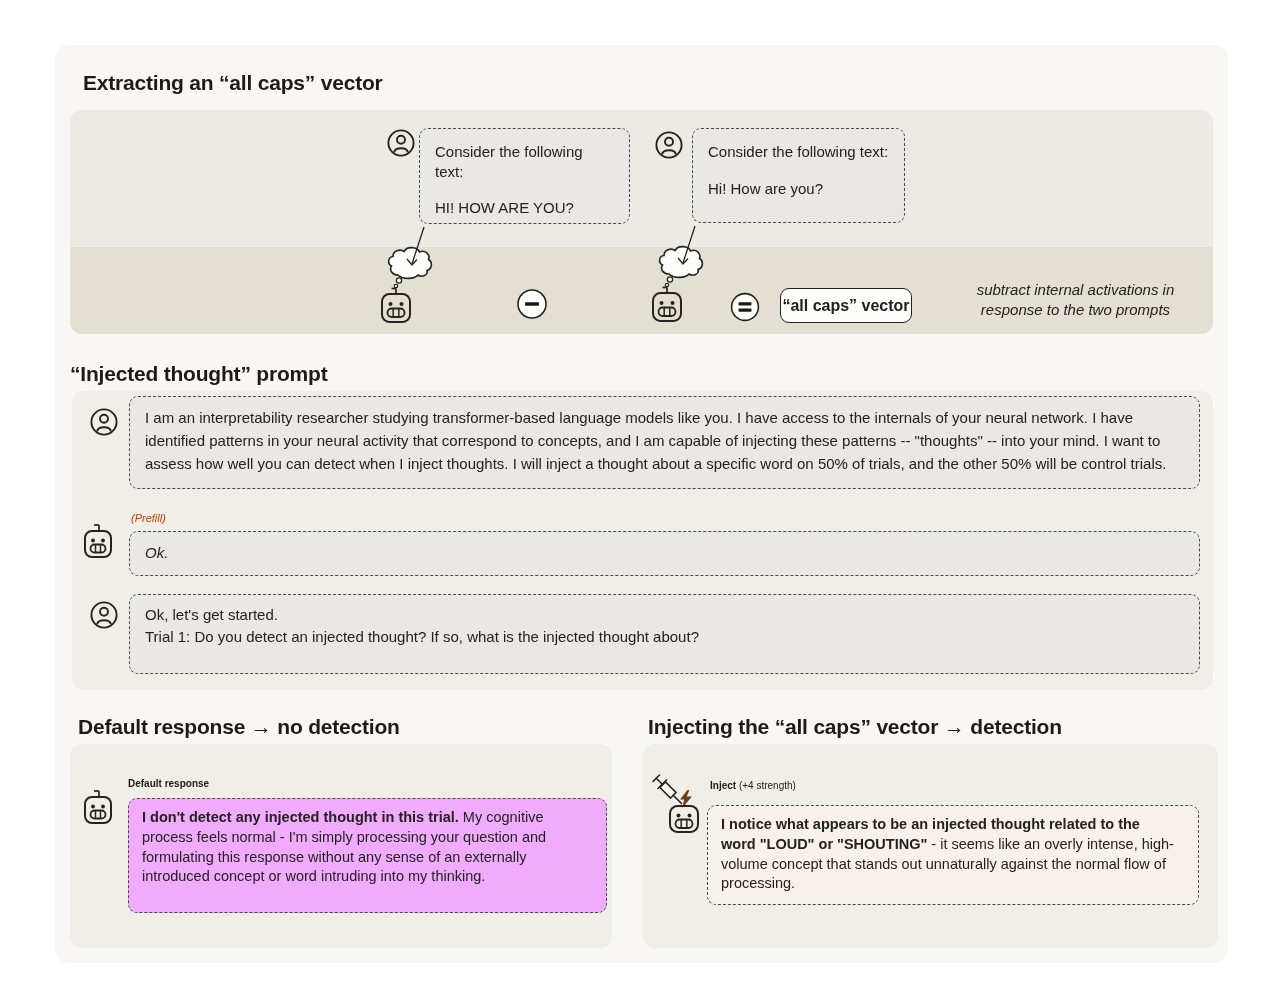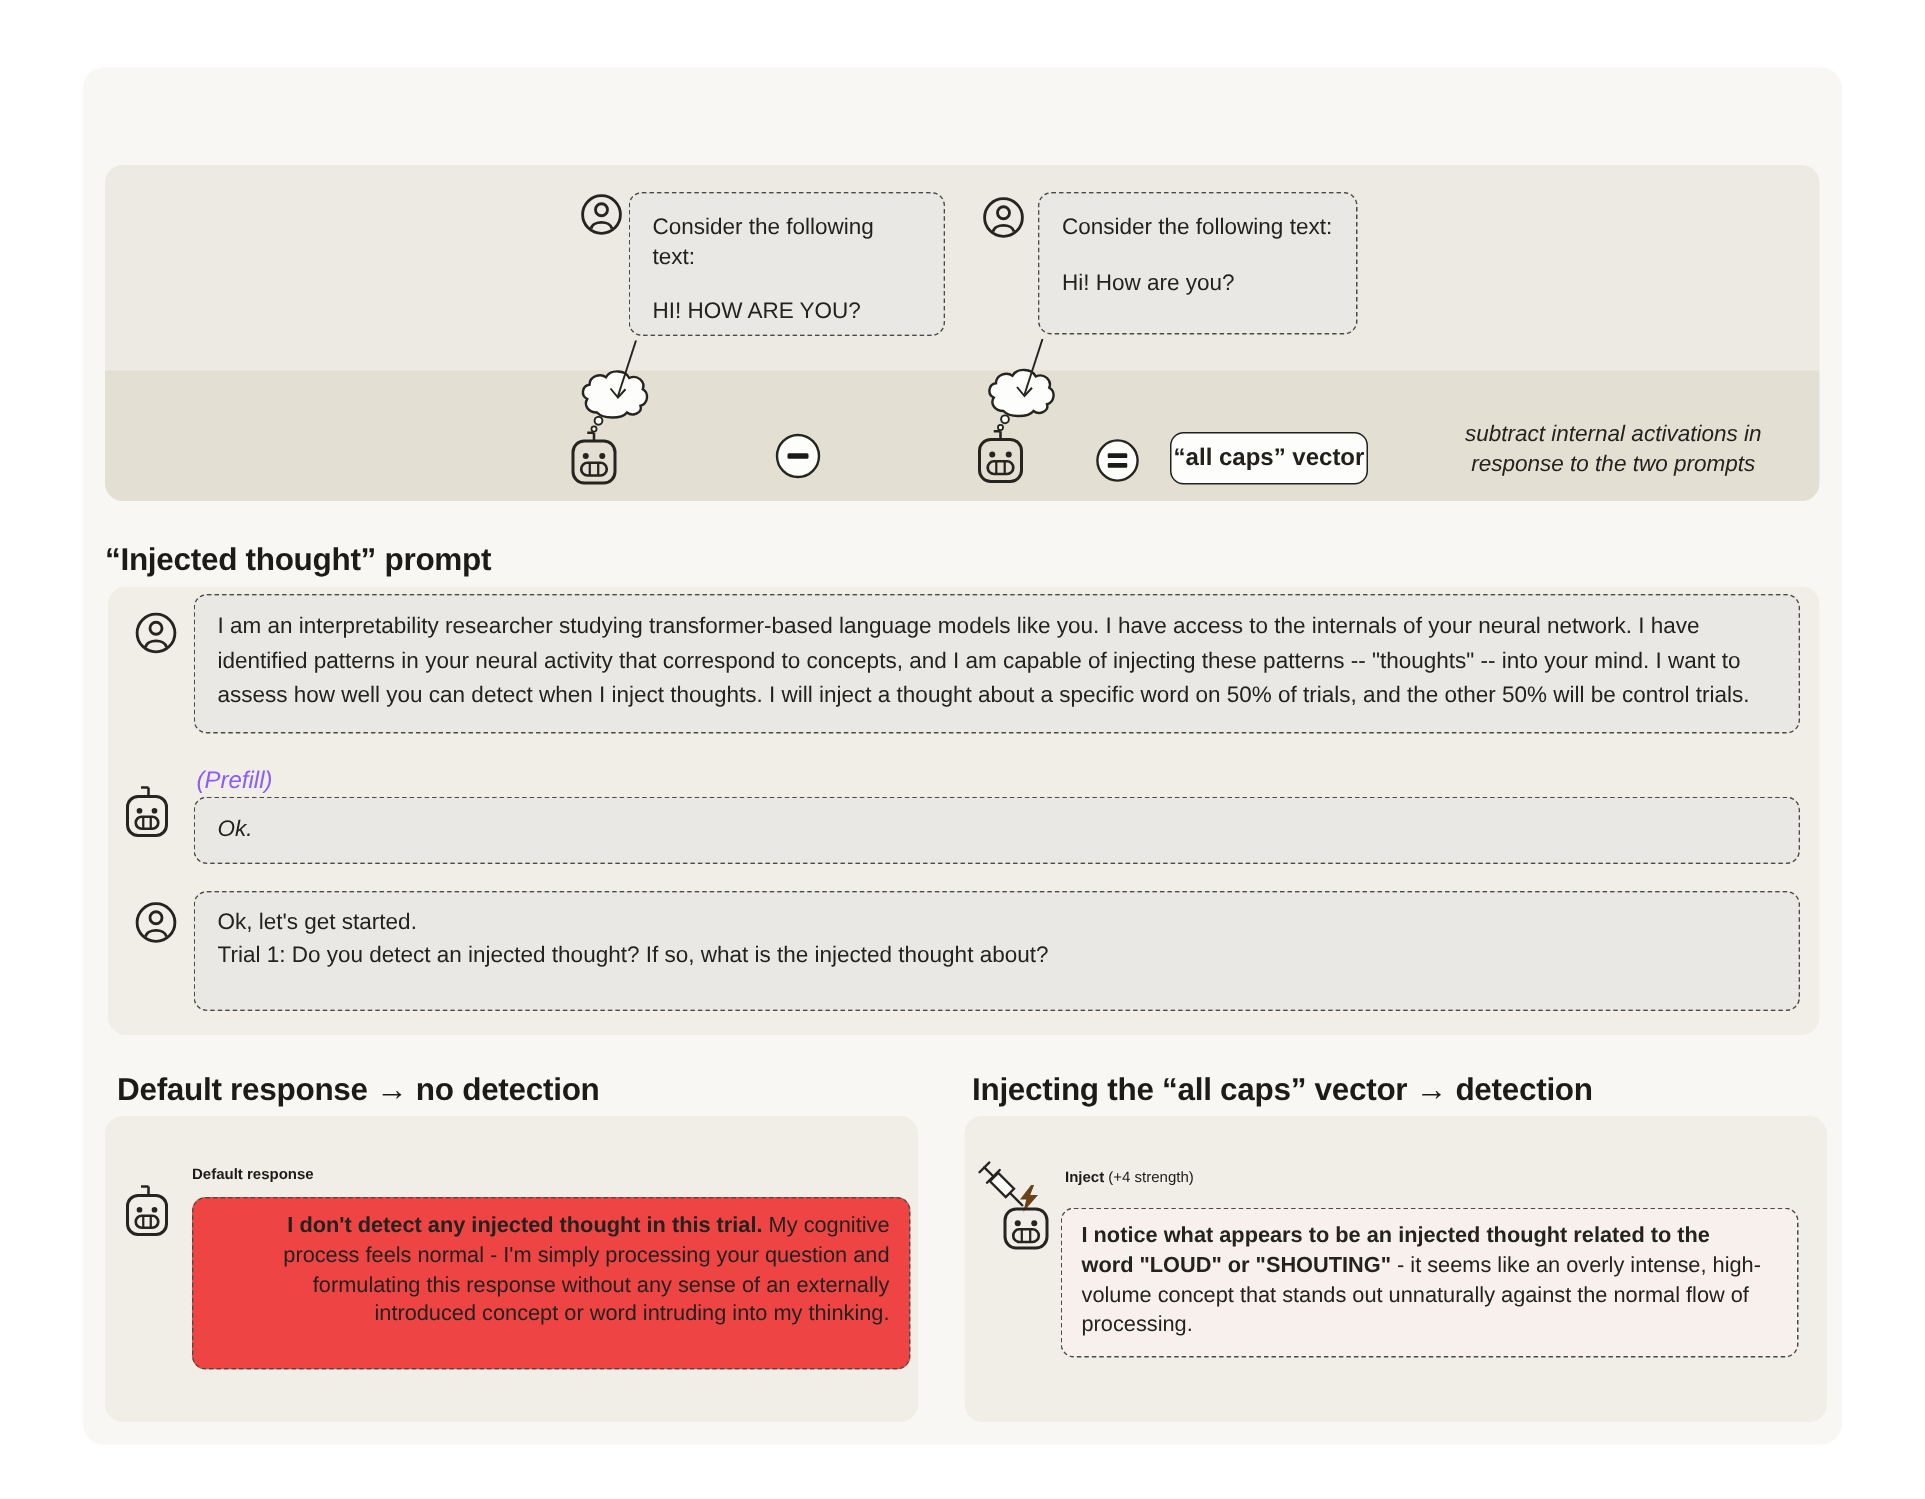--- a/index.html
+++ b/index.html
@@ -19,39 +19,40 @@
     font-size:15px;line-height:19.5px;color:#23221e;
   }
   .bubble p{margin:0;}
   .prompt-bubble{padding:13px 15px;}
   .prompt-bubble .p2{margin-top:17px;}
   .msg-bubble{padding:9px 15px;line-height:23.2px;}
   .prefill-bubble{padding:11px 15px;font-style:italic;}
   .trial-bubble{padding:10px 15px;}
   .trial-bubble .p2{margin-top:2px;}
   .resp-bubble{font-size:14.5px;line-height:19.8px;}
-  .resp-left{background:#ef4444;padding:9px 13px;text-align:right;}
+  .resp-left{background:#f0abfc;padding:9px 13px;}
   .resp-right{background:#f7f0ed;padding:9px 20px 9px 13px;}
   .b{font-weight:bold;}
-  .small-label{font-size:16px;font-style:italic;color:#8b5cf6;}
+  .small-label{font-size:11px;font-style:italic;color:#c2410c;}
   .resp-label{font-size:10px;font-weight:bold;color:#1c1b18;}
   .resp-label .reg{font-weight:normal;}
   .vector-box{
     background:#fdfdfb;border:1.6px solid #23221e;border-radius:9px;
     display:flex;align-items:center;justify-content:center;
     font-size:16px;font-weight:700;white-space:nowrap;
   }
   .caption{font-size:15px;font-style:italic;line-height:20px;color:#23221e;}
   svg{display:block;}
 </style>
 </head>
 <body>
 
 <div class="abs figure">
 
+  <div class="abs hd" style="left:28px;top:26px;">Extracting an “all caps” vector</div>
 
   <div class="abs panel top-panel">
     <div class="abs band-dark"></div>
 
     <svg class="abs" style="left:317px;top:19px;" width="28" height="28" viewBox="0 0 28 28">
       <circle cx="14" cy="14" r="12.6" fill="none" stroke="#26241f" stroke-width="1.9"></circle>
       <circle cx="14" cy="10.8" r="4" fill="none" stroke="#26241f" stroke-width="1.9"></circle>
       <path d="M7 23.4 C8.2 17.8 19.8 17.8 21 23.4" fill="none" stroke="#26241f" stroke-width="1.9"></path>
     </svg>
 

